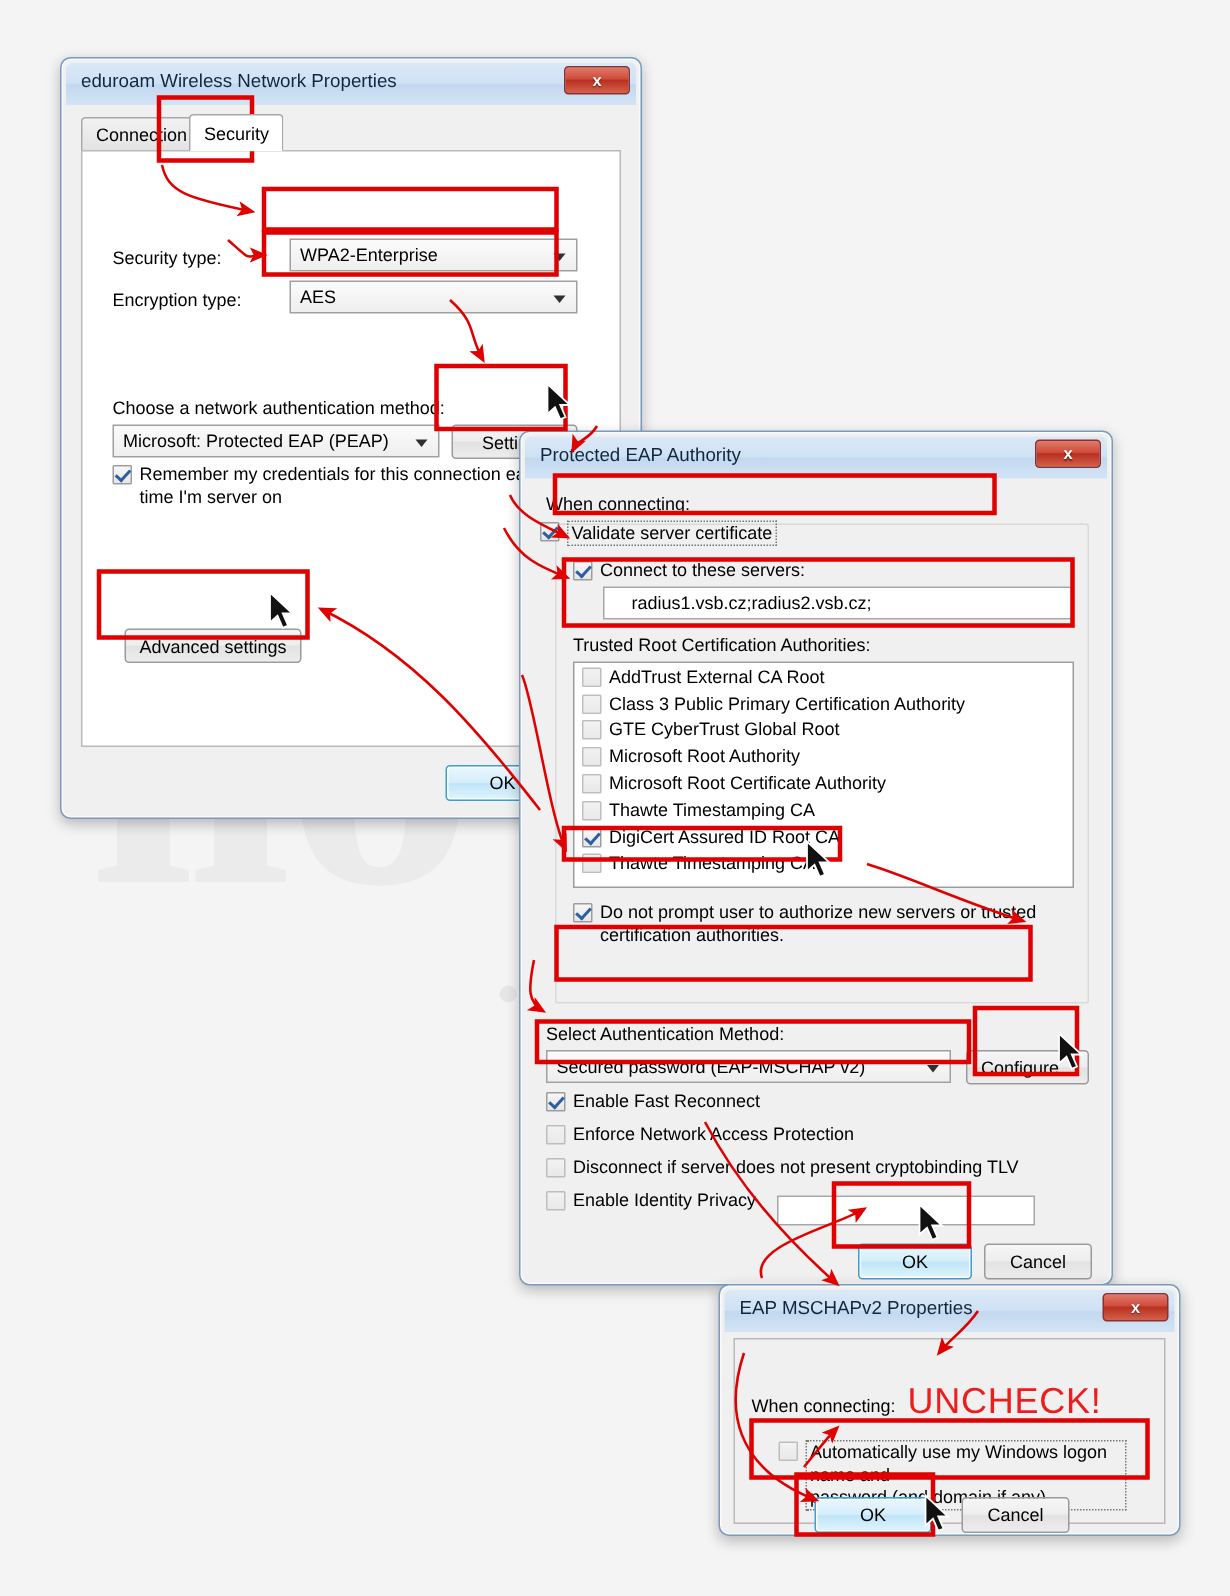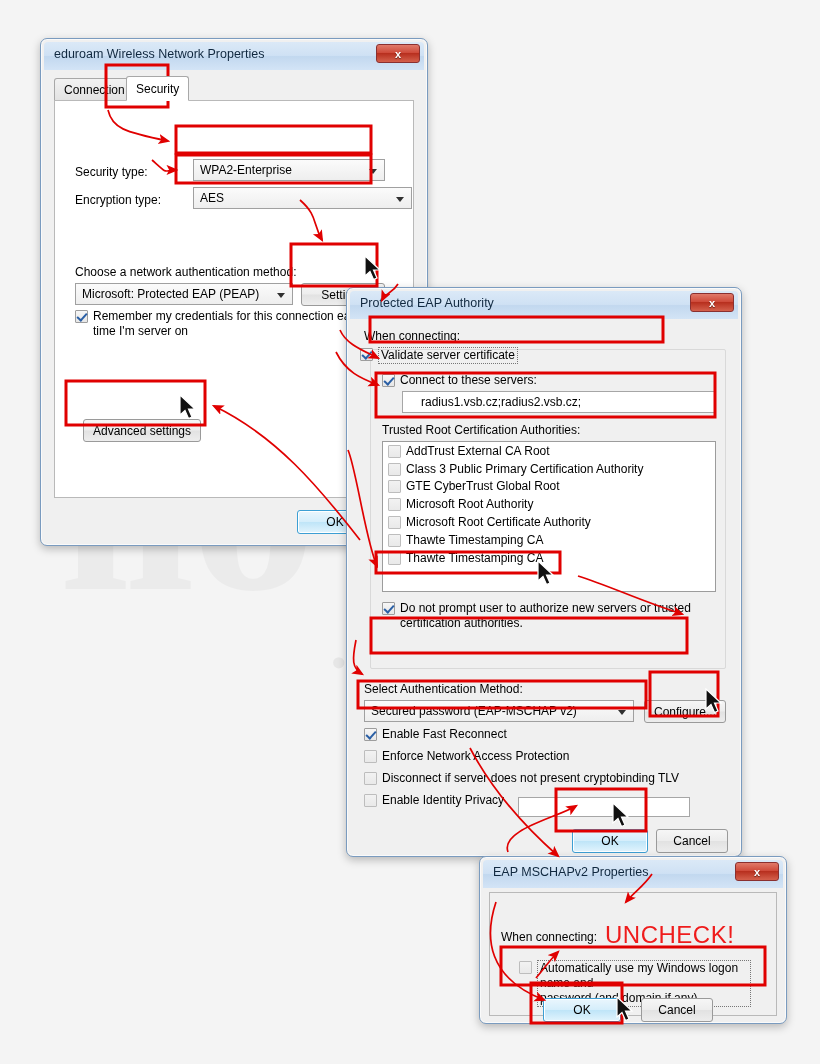--- a/index.html
+++ b/index.html
@@ -210,21 +210,21 @@
         </div>
         <div class="tabpane" style="top:30px; height:398px;">
 
           <div class="lbl" style="position:absolute; left:20px; top:64px;">Security type:</div>
           <div class="combo" style="left:138px; top:58px; width:192px;">
             <span>WPA2-Enterprise</span>
             <span class="arrow"></span>
           </div>
 
           <div class="lbl" style="position:absolute; left:20px; top:92px;">Encryption type:</div>
-          <div class="combo" style="left:138px; top:86px; width:219px;">
+          <div class="combo" style="left:138px; top:86px; width:192px;">
             <span>AES</span>
             <span class="arrow"></span>
           </div>
 
           <div class="lbl" style="position:absolute; left:20px; top:164px;">Choose a network authentication method:</div>
           <div class="combo" style="left:20px; top:182px; width:218px;">
             <span>Microsoft: Protected EAP (PEAP)</span>
             <span class="arrow"></span>
           </div>
           <div class="btn" style="left:246px; top:182px; width:84px;">
@@ -294,20 +294,24 @@
               <span class="cb dim"></span>
               <span>Microsoft Root Authority</span>
             </div>
             <div class="li">
               <span class="cb dim"></span>
               <span>Microsoft Root Certificate Authority</span>
             </div>
             <div class="li">
               <span class="cb dim"></span>
               <span>Thawte Timestamping CA</span>
+            </div>
+            <div class="li">
+              <span class="cb checked"></span>
+              <span>DigiCert Assured ID Root CA</span>
             </div>
             <div class="li">
               <span class="cb dim"></span>
               <span>Thawte Timestamping CA</span>
             </div>
           </div>
 
         <div class="cbrow" style="left:32px; top:282px; width:320px;">
           <span class="cb checked"></span>
           <span class="cbtext">

